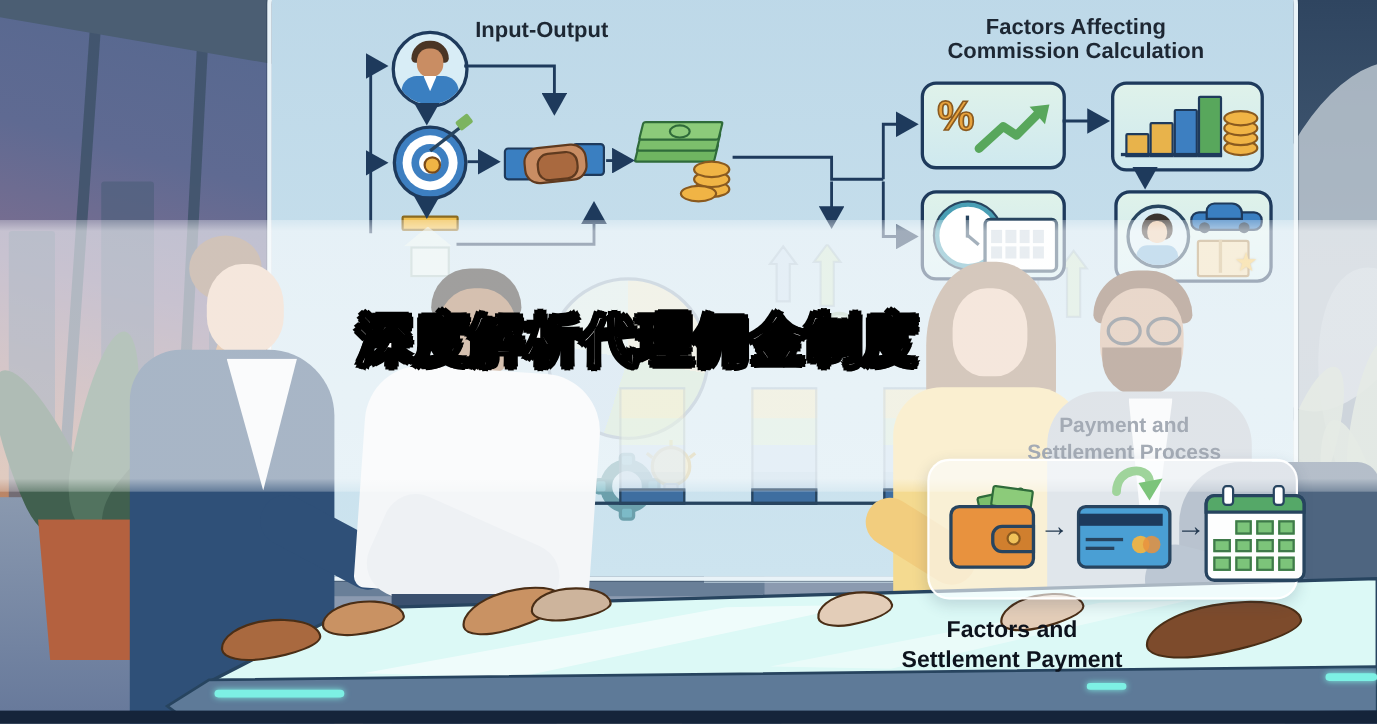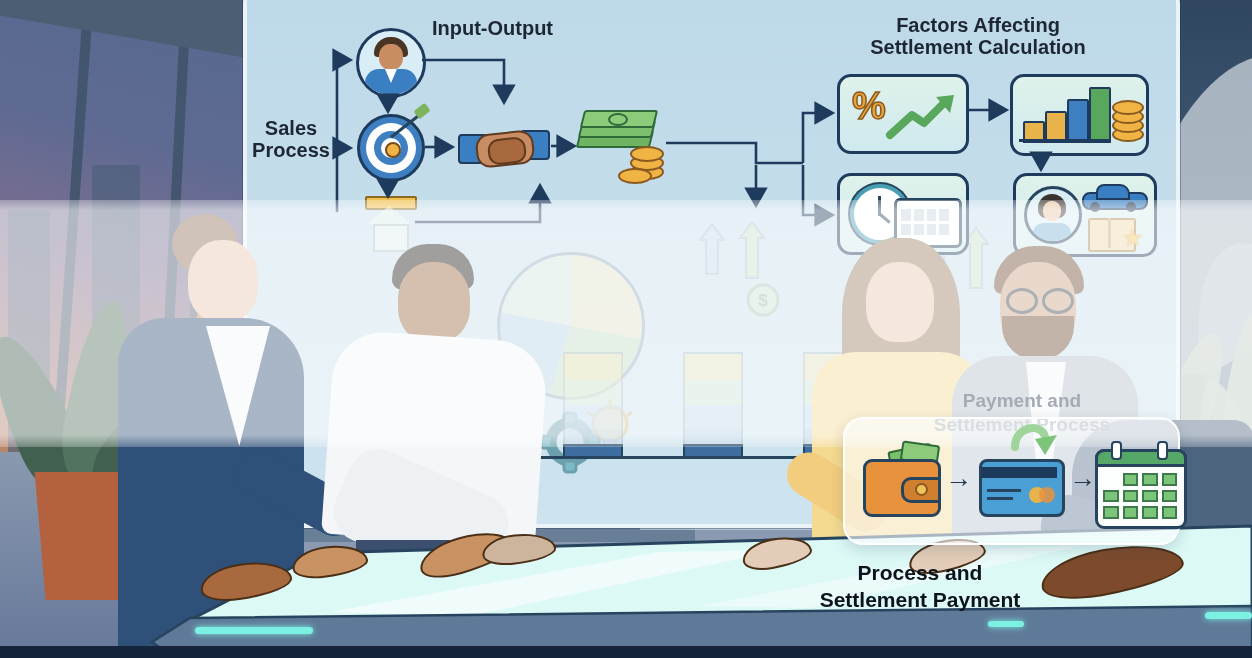--- a/index.html
+++ b/index.html
@@ -50,21 +50,21 @@
       3px 3px 0 #000,-3px -3px 0 #000,3px -3px 0 #000,-3px 3px 0 #000;}
   
   .paypanel{left:843px;top:417px;width:333px;height:124px;background:rgba(252,254,255,.62);
     border:2px solid rgba(255,255,255,.95);border-radius:20px;box-shadow:0 5px 14px rgba(40,60,90,.18);}
   .flow-arrow{font-size:27px;color:#22384f;font-weight:700;}
   
   .caption{left:800px;top:560px;width:240px;font-size:21px;font-weight:800;color:#0d131d;
     text-align:center;line-height:1.28;}
   .tiers{left:538px;top:464px;width:272px;font-size:21px;font-weight:800;color:#1d2733;text-align:center;}
   .faint{left:912px;top:376px;width:220px;font-size:19px;font-weight:700;color:#a4abb5;
-    text-align:center;line-height:1.25;margin-top:13px;}
+    text-align:center;line-height:1.25;}
   .glow{background:#7df0e4;border-radius:4px;box-shadow:0 0 6px #7df0e4;}
   .hand{border:2px solid #4a2e16;border-radius:46% 54% 60% 40%/60% 60% 40% 40%;}
   .strip{left:0;top:646px;width:1252px;height:12px;background:#15243a;}
 </style>
 </head>
 <body>
 
 <div id="stage">
 
   <div class="a win-left"></div>
@@ -88,22 +88,21 @@
   <div class="a leafL" style="left:70px;top:300px;width:55px;height:185px;transform:rotate(10deg);background:#52735f;"></div>
   <div class="a leafL" style="left:118px;top:360px;width:58px;height:150px;transform:rotate(38deg);"></div>
   <div class="a plant-pot"></div>
   <div class="a mullion"></div>
   <div class="a backlight"></div>
   <div class="a" style="left:1178px;top:552px;font-size:42px;color:#eef4f8;opacity:.9;">✦</div>
 
   <div class="a panel"></div>
 
   <div class="a lbl" style="left:415px;top:17px;width:155px;font-size:20px;">Input-Output</div>
-  <div class="a lbl" style="left:247px;top:117px;width:88px;font-size:20px;">Sales Process</div>
-  <div class="a lbl" style="left:845px;top:14px;width:266px;font-size:20px;">Factors Affecting Settlement Calculation</div>
+  <div class="a lbl" style="left:845px;top:14px;width:266px;font-size:20px;">Factors Affecting Commission Calculation</div>
 
   <div class="a decor" style="left:497px;top:252px;width:142px;height:142px;border-radius:50%;border:3px solid #6a8098;background:conic-gradient(#f5e2b0 0 28%,#bcd9a8 28% 55%,#aac9e2 55% 78%,#dcead8 78%);"></div>
   <svg class="a decor" style="left:462px;top:372px;" width="150" height="110">
     <g stroke="#7a8a98" stroke-width="3" fill="#aebccb">
       <circle cx="45" cy="38" r="22" fill="none" stroke-width="12"></circle>
       <rect x="39" y="4" width="12" height="12" rx="3"></rect>
         <rect x="39" y="60" width="12" height="12" rx="3"></rect>
       <rect x="11" y="32" width="12" height="12" rx="3"></rect>
         <rect x="67" y="32" width="12" height="12" rx="3"></rect>
     </g>
@@ -287,20 +286,21 @@
   <div class="a" style="left:952px;top:356px;width:186px;height:205px;background:#b4bfca;border-radius:48px 48px 0 0;"></div>
   <div class="a" style="left:1026px;top:362px;width:40px;height:120px;background:#f4f6f8;clip-path:polygon(0 0,100% 0,60% 100%,30% 100%);"></div>
 
   <div class="a" style="left:1072px;top:420px;width:182px;height:238px;background:#4e6580;border-radius:56px 20px 0 0;"></div>
   <div class="a" style="left:1040px;top:508px;width:160px;height:58px;background:#56708c;border-radius:26px;transform:rotate(14deg);"></div>
 
   <div class="a band"></div>
 
   <div class="a faint">Payment and Settlement Process</div>
 
+  <div class="a title">深度解析代理佣金制度</div>
 
   <svg class="a" style="left:0;top:495px;" width="1252" height="163" viewBox="0 495 1252 163">
     <polygon points="190,620 320,553 1252,526 1252,610" fill="#dcf9f6" stroke="#27445f" stroke-width="3"></polygon>
     <polygon points="330,612 660,552 780,550 470,616" fill="#ffffff" opacity="0.55"></polygon>
     <polygon points="700,606 1000,548 1080,546 810,608" fill="#ffffff" opacity="0.4"></polygon>
     <polygon points="152,642 190,618 1252,606 1252,650 170,655" fill="#5e7a98" stroke="#27445f" stroke-width="2.5"></polygon>
     <polygon points="160,652 1252,646 1252,658 0,658 0,652" fill="#1b2c44"></polygon>
     <polygon points="330,653 430,650 420,658 330,658" fill="#2c4160"></polygon>
     <polygon points="620,650 720,648 710,658 620,658" fill="#2c4160"></polygon>
   </svg>
@@ -310,21 +310,21 @@
 
   <div class="a hand" style="left:200px;top:563px;width:88px;height:32px;background:#a9693f;transform:rotate(-8deg);"></div>
   <div class="a hand" style="left:292px;top:546px;width:72px;height:27px;background:#c99263;transform:rotate(-7deg);"></div>
   <div class="a hand" style="left:418px;top:536px;width:92px;height:32px;background:#c99263;transform:rotate(-16deg);"></div>
   <div class="a hand" style="left:482px;top:534px;width:70px;height:26px;background:#cdb49c;transform:rotate(-6deg);"></div>
   <div class="a hand" style="left:742px;top:538px;width:66px;height:26px;background:#e3cdb8;transform:rotate(-10deg);"></div>
   <div class="a hand" style="left:908px;top:540px;width:74px;height:27px;background:#e3cdb8;transform:rotate(-12deg);"></div>
   <div class="a hand" style="left:1040px;top:548px;width:140px;height:42px;background:#7d4b2c;transform:rotate(-10deg);"></div>
 
   <div class="a caption">
-    <span style="display:block;">Process and</span>
+    <span style="display:block;">Factors and</span>
     <span style="display:block;">Settlement Payment</span>
   </div>
 
 
   <div class="a paypanel">
     <div class="a" style="left:18px;top:32px;width:74px;height:62px;">
       <div class="a" style="left:26px;top:-4px;width:40px;height:18px;background:#7cbf6c;border:2px solid #2f6b3a;border-radius:3px;transform:rotate(-12deg);"></div>
       <div class="a" style="left:38px;top:-8px;width:34px;height:16px;background:#8ccb7a;border:2px solid #2f6b3a;border-radius:3px;transform:rotate(8deg);"></div>
       <div class="a" style="left:0;top:8px;width:72px;height:52px;background:#e8923e;border:3px solid #27445f;border-radius:9px;"></div>
       <div class="a" style="left:38px;top:26px;width:34px;height:20px;background:#d07f2e;border:3px solid #27445f;border-radius:10px 0 0 10px;"></div>

